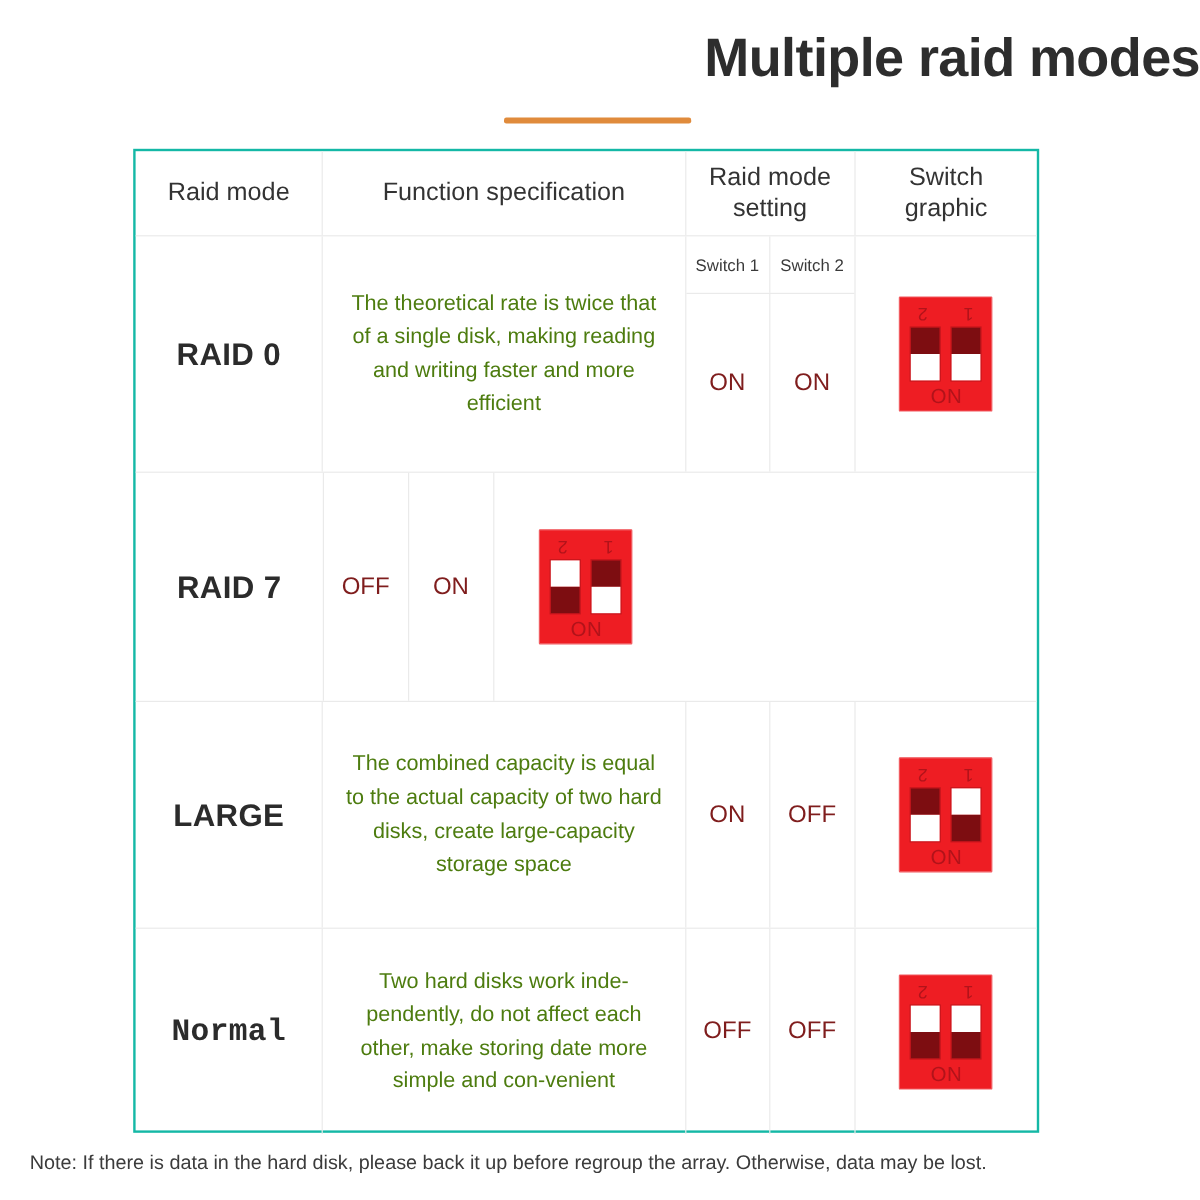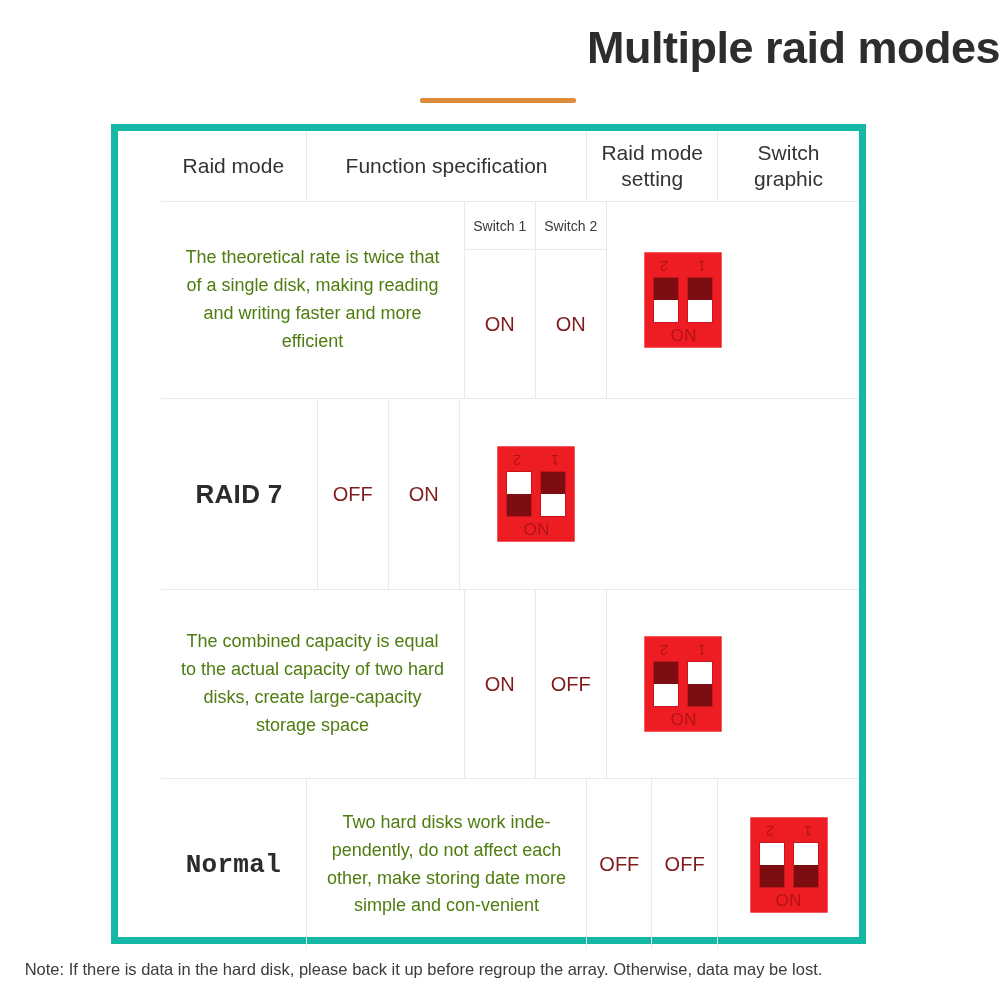--- a/index.html
+++ b/index.html
@@ -43,24 +43,23 @@
     border-radius: 2px;
   }
 
   
   .table {
     position: absolute;
     left: 111px;
     top: 124px;
     width: 755px;
     height: 820px;
-    border: 7px solid #14b8a6;
+    border: 2px solid #14b8a6;
     box-sizing: border-box;
     background: #fff;
-    padding-left: 43px;
   }
   .row {
     display: flex;
     width: 100%;
     box-sizing: border-box;
     border-bottom: 1px solid #eaeaea;
   }
   .row:last-child { border-bottom: none; }
 
   .row-head   { height: 71px; }
@@ -236,20 +235,23 @@
       </div>
       <div class="cell c-set">
         <span class="head-text">Raid mode setting</span>
       </div>
       <div class="cell c-graph">
         <span class="head-text">Switch graphic</span>
       </div>
     </div>
 
     <div class="row row-raid0">
+      <div class="cell c-mode">
+        <span class="mode-label">RAID 0</span>
+      </div>
       <div class="cell c-spec">
         <span class="spec-text">The theoretical rate is twice that of a single disk, making reading and writing faster and more efficient</span>
       </div>
       <div class="cell c-set">
         <div class="set-stack">
           <div class="set-subhead">
             <div class="set-half">Switch 1</div>
             <div class="set-half">Switch 2</div>
           </div>
           <div class="set-body">
@@ -304,20 +306,23 @@
               <div class="dip-seg seg-dark"></div>
               <div class="dip-seg seg-light"></div>
             </div>
           </div>
           <div class="dip-on">NO</div>
         </div>
       </div>
     </div>
 
     <div class="row row-large">
+      <div class="cell c-mode">
+        <span class="mode-label">LARGE</span>
+      </div>
       <div class="cell c-spec">
         <span class="spec-text">The combined capacity is equal to the actual capacity of two hard disks, create large-capacity storage space</span>
       </div>
       <div class="cell c-set">
         <div class="set-split">
           <div class="set-half">ON</div>
           <div class="set-half">OFF</div>
         </div>
       </div>
       <div class="cell c-graph">

